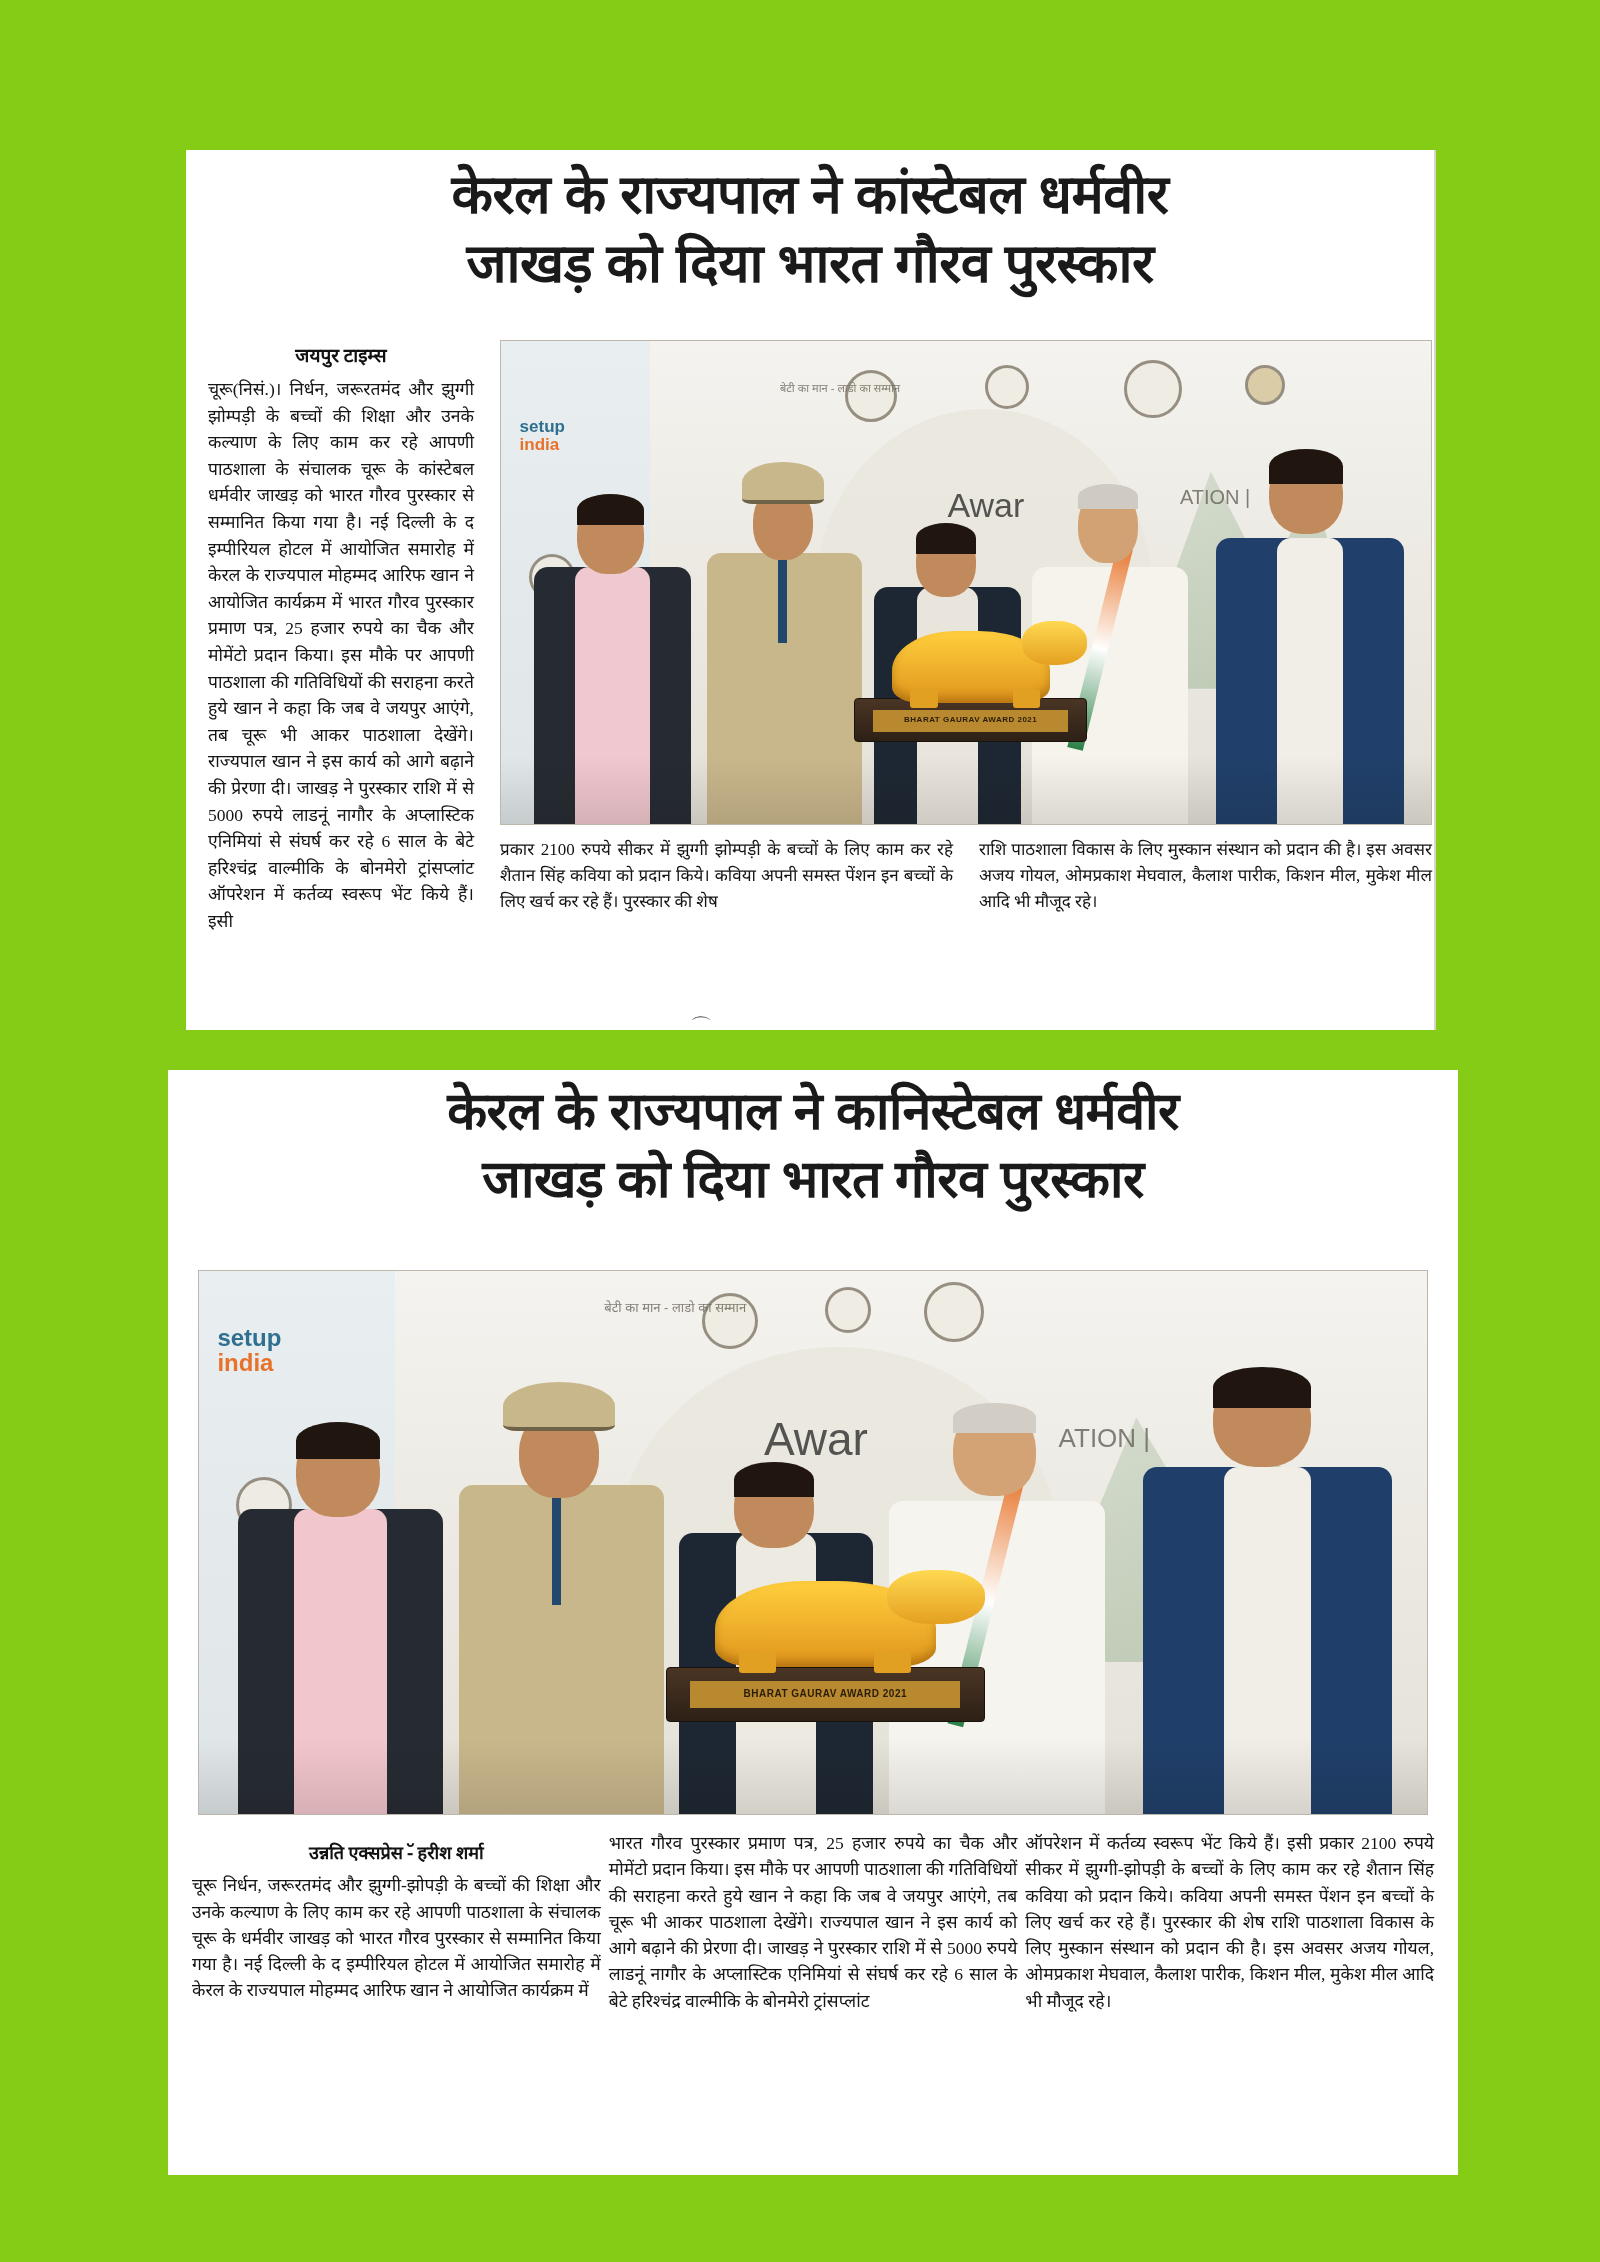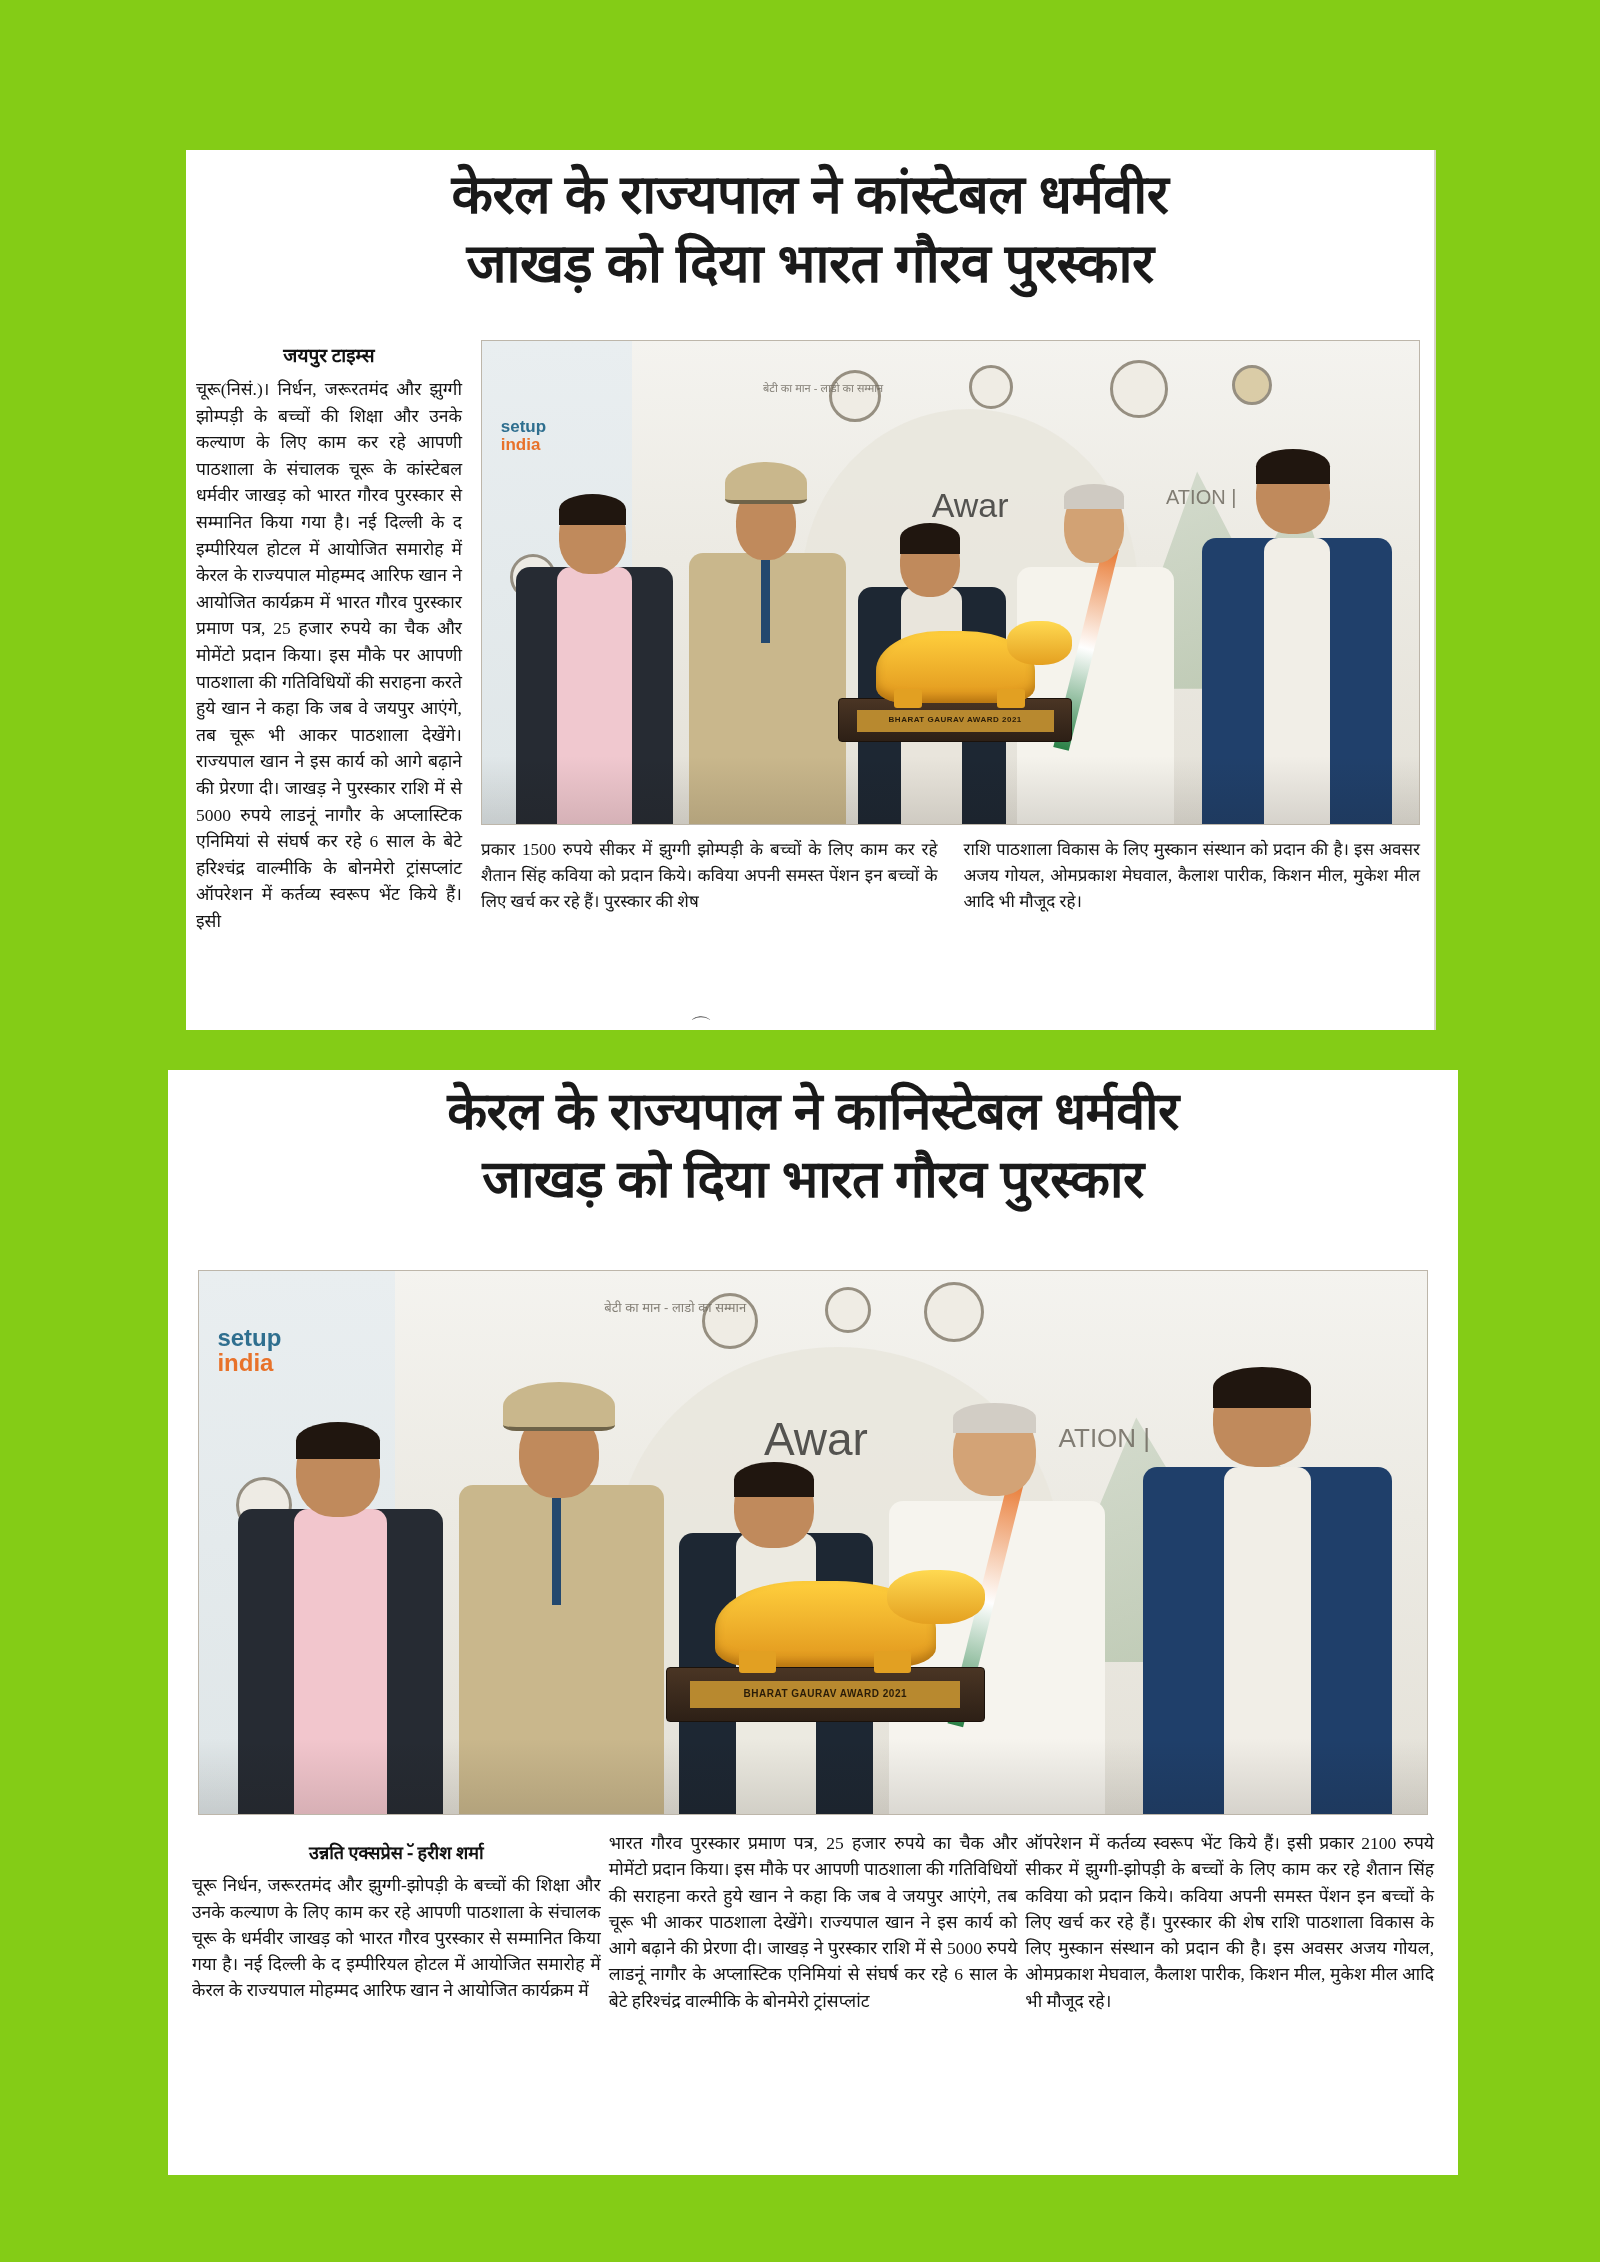--- a/index.html
+++ b/index.html
@@ -51,24 +51,24 @@
     font-size: 52px;
     line-height: 1.30;
     padding: 8px 30px 0 30px;
     text-align: center;
   }
   .headline .l2 { display: block; }
 
   
   .a1-body {
     position: absolute;
-    left: 0; top: 190px;
+    left: 12px; top: 190px;
     width: 100%;
     display: flex;
-    gap: 5px;
+    gap: 12px;
   }
   .a1-leftcol {
     width: 290px;
     padding: 0 14px 0 10px;
   }
   .byline {
     text-align: center;
     font-family: "Liberation Serif", serif;
     font-weight: bold;
     font-size: 19px;
@@ -343,21 +343,21 @@
             <div class="lion-head" style="left:56%;top:58%;width:7%;height:9%;"></div>
             <div class="lion-leg" style="left:44%;top:72%;width:3%;height:4%;"></div>
             <div class="lion-leg" style="left:55%;top:72%;width:3%;height:4%;"></div>
 
             <div class="fade-bottom"></div>
           </div>
         </div>
 
         <div class="a1-under">
           <div>
-            <div class="col-text">प्रकार 1500 रुपये सीकर में झुग्गी झोम्पड़ी के बच्चों के लिए काम कर रहे शैतान सिंह कविया को प्रदान किये। कविया अपनी समस्त पेंशन इन बच्चों के लिए खर्च कर रहे हैं। पुरस्कार की शेष</div>
+            <div class="col-text">प्रकार 2100 रुपये सीकर में झुग्गी झोम्पड़ी के बच्चों के लिए काम कर रहे शैतान सिंह कविया को प्रदान किये। कविया अपनी समस्त पेंशन इन बच्चों के लिए खर्च कर रहे हैं। पुरस्कार की शेष</div>
           </div>
           <div>
             <div class="col-text">राशि पाठशाला विकास के लिए मुस्कान संस्थान को प्रदान की है। इस अवसर अजय गोयल, ओमप्रकाश मेघवाल, कैलाश पारीक, किशन मील, मुकेश मील आदि भी मौजूद रहे।</div>
           </div>
         </div>
 
       </div>
     </div>
   </div>
 

